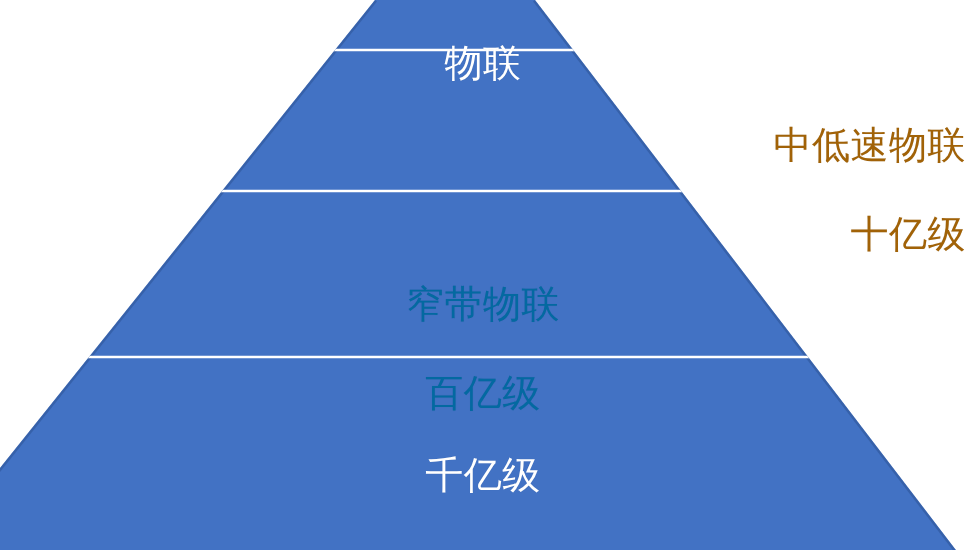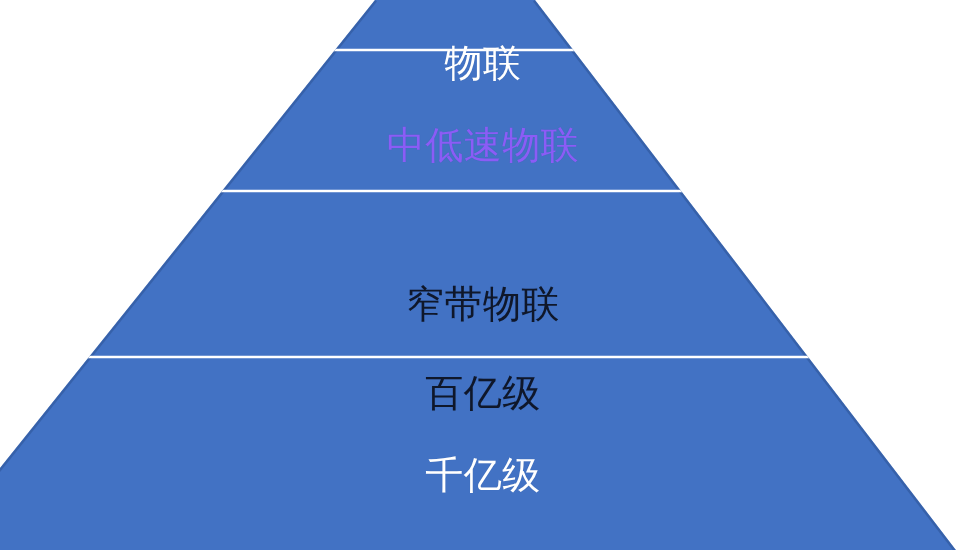--- a/index.html
+++ b/index.html
@@ -85,25 +85,26 @@
       <line id="divider-1" x1="-72" y1="50" x2="962" y2="50" stroke="#FFFFFF" stroke-width="2.4"></line>
       <line id="divider-2" x1="-72" y1="191" x2="962" y2="191" stroke="#FFFFFF" stroke-width="2.4"></line>
       <line id="divider-3" x1="-72" y1="357" x2="962" y2="357" stroke="#FFFFFF" stroke-width="2.4"></line>
     </g>
   </svg>
 
   <div class="tier-label" id="tier-label-1" style="color: rgb(255, 255, 255);">
     <span class="ln">物联</span>
   </div>
 
-  <div class="tier-label" id="tier-label-2" style="color: #8b5cf6;">
+  <div class="tier-label" id="tier-label-2" style="color: #a16207; text-align: right;">
     <span class="ln">中低速物联</span>
+    <span class="ln">十亿级</span>
   </div>
 
-  <div class="tier-label" id="tier-label-3" style="color: #0f172a;">
+  <div class="tier-label" id="tier-label-3" style="color: #0369a1;">
     <span class="ln">窄带物联</span>
     <span class="ln">百亿级</span>
   </div>
 
   <div class="tier-label" id="tier-label-4" style="color: rgb(255, 255, 255);">
     <span class="ln">千亿级</span>
   </div>
 
 </div>
 

